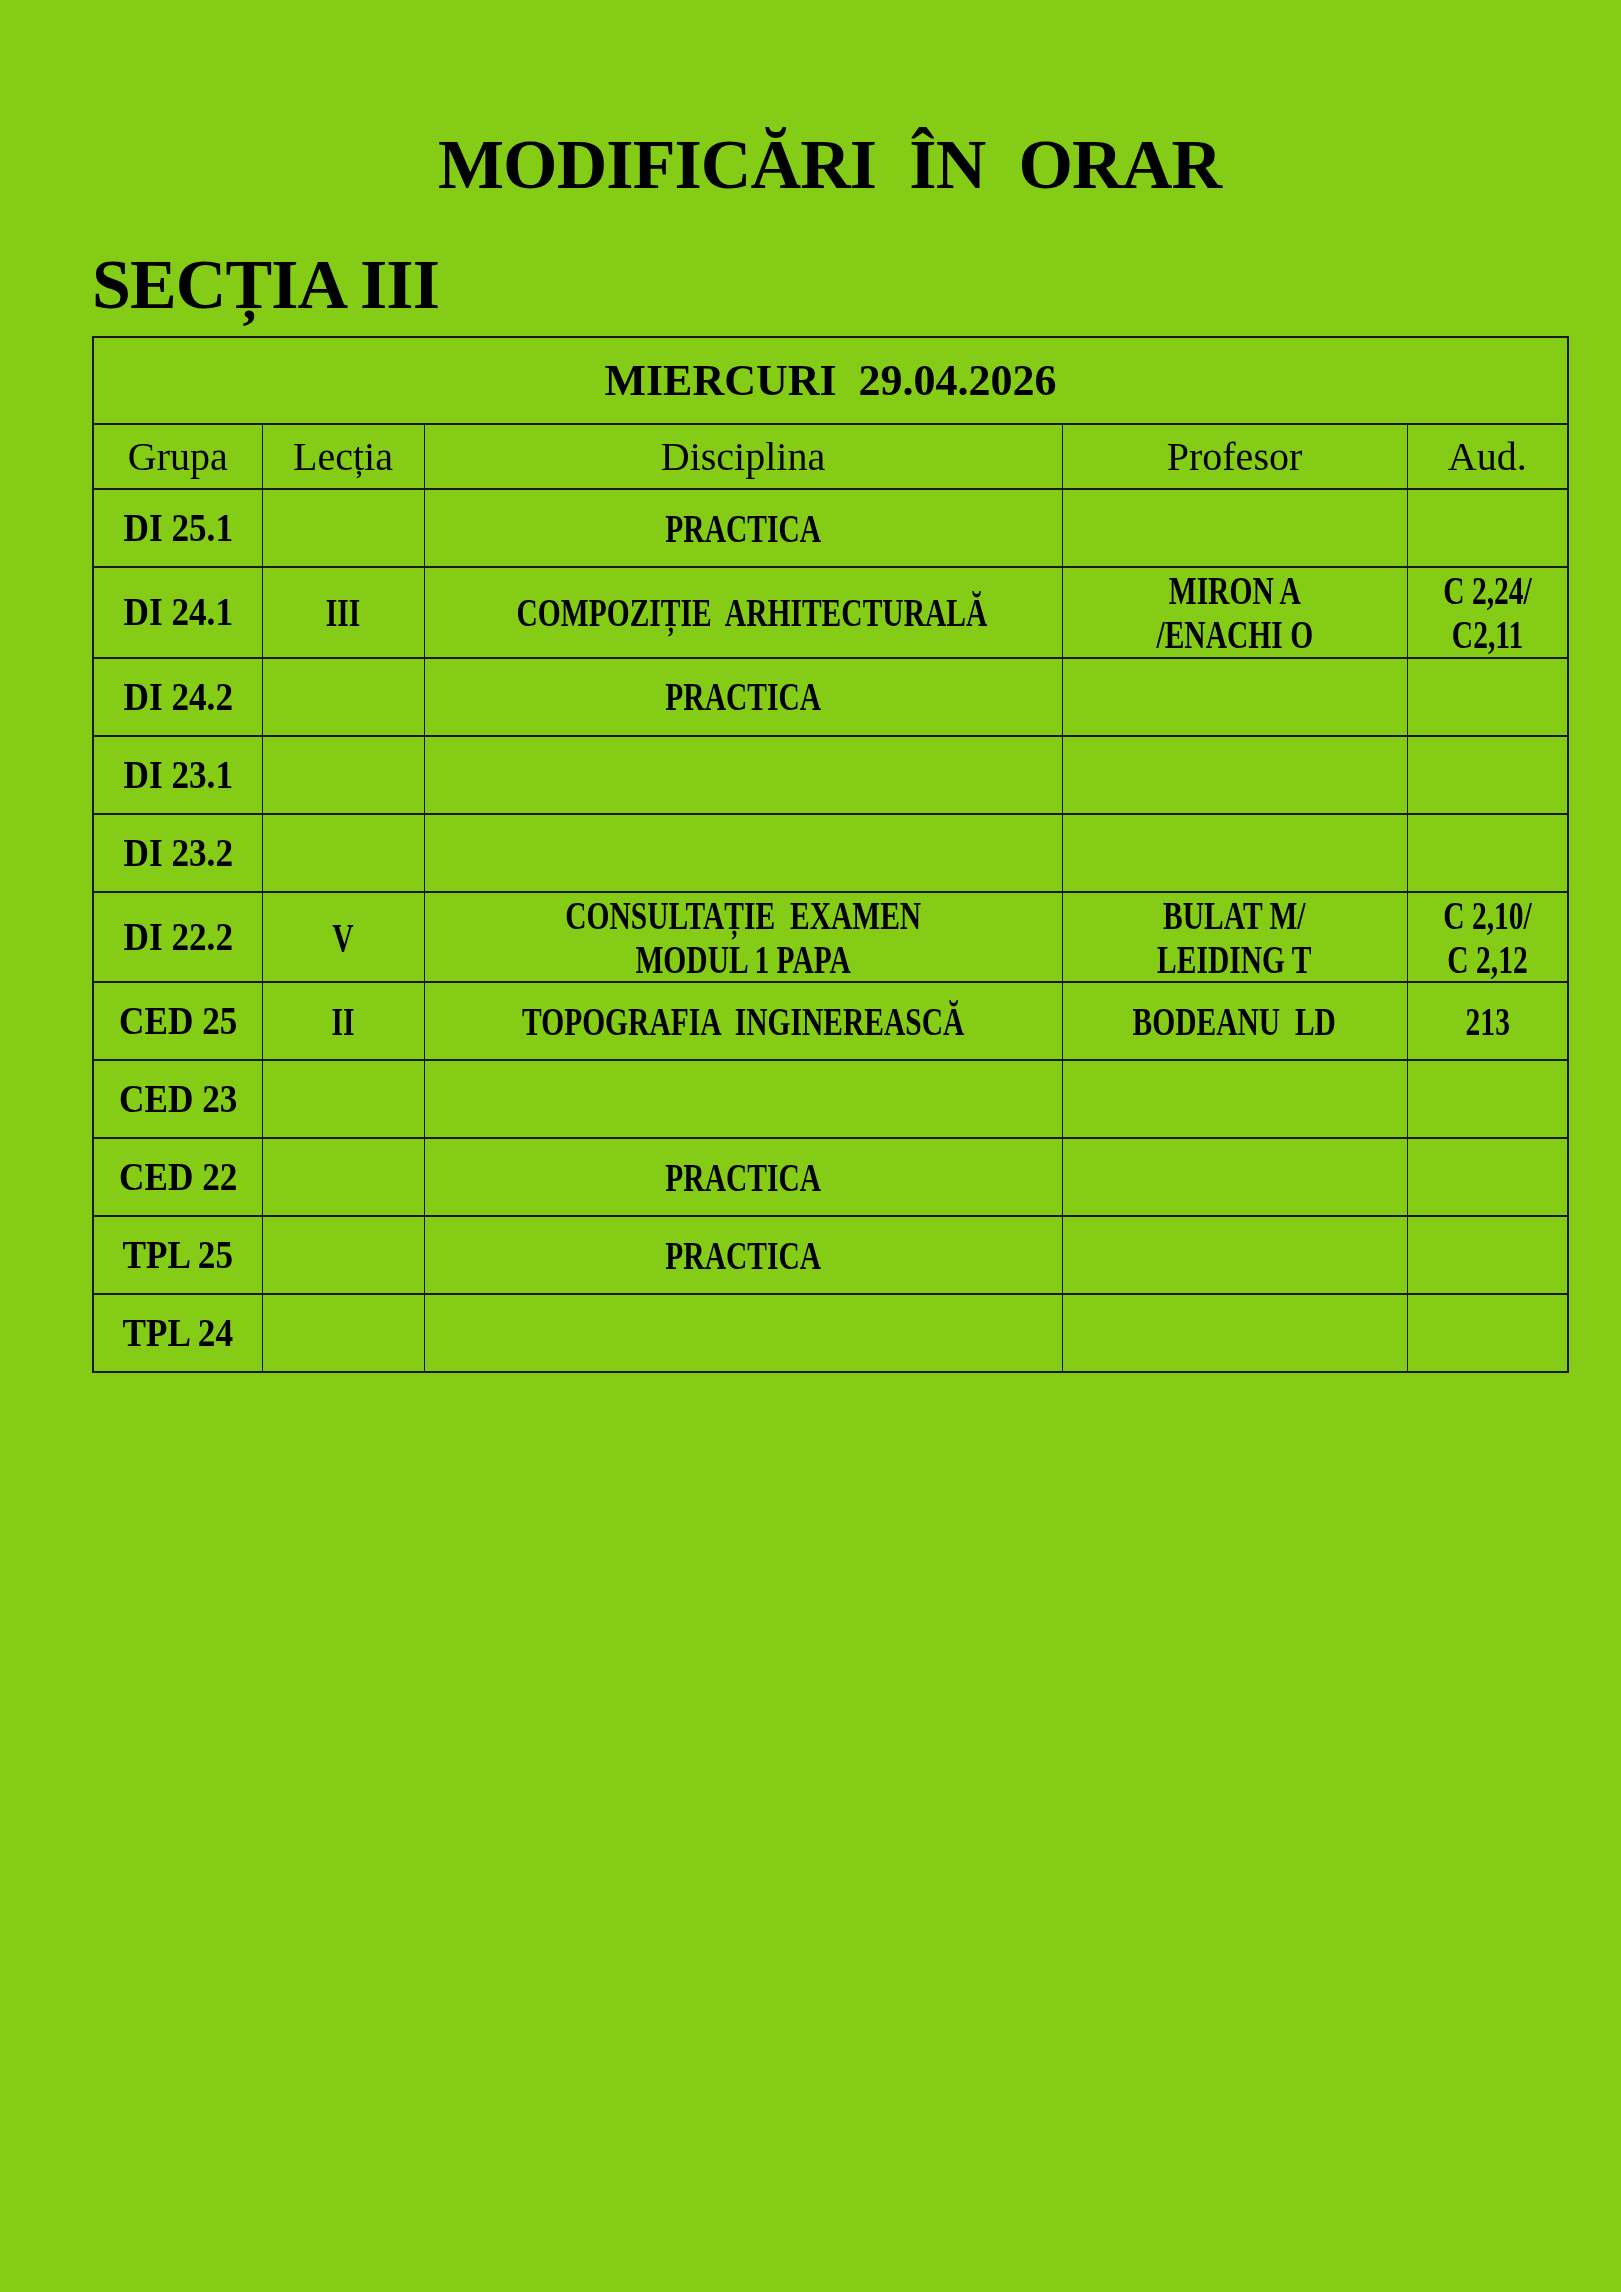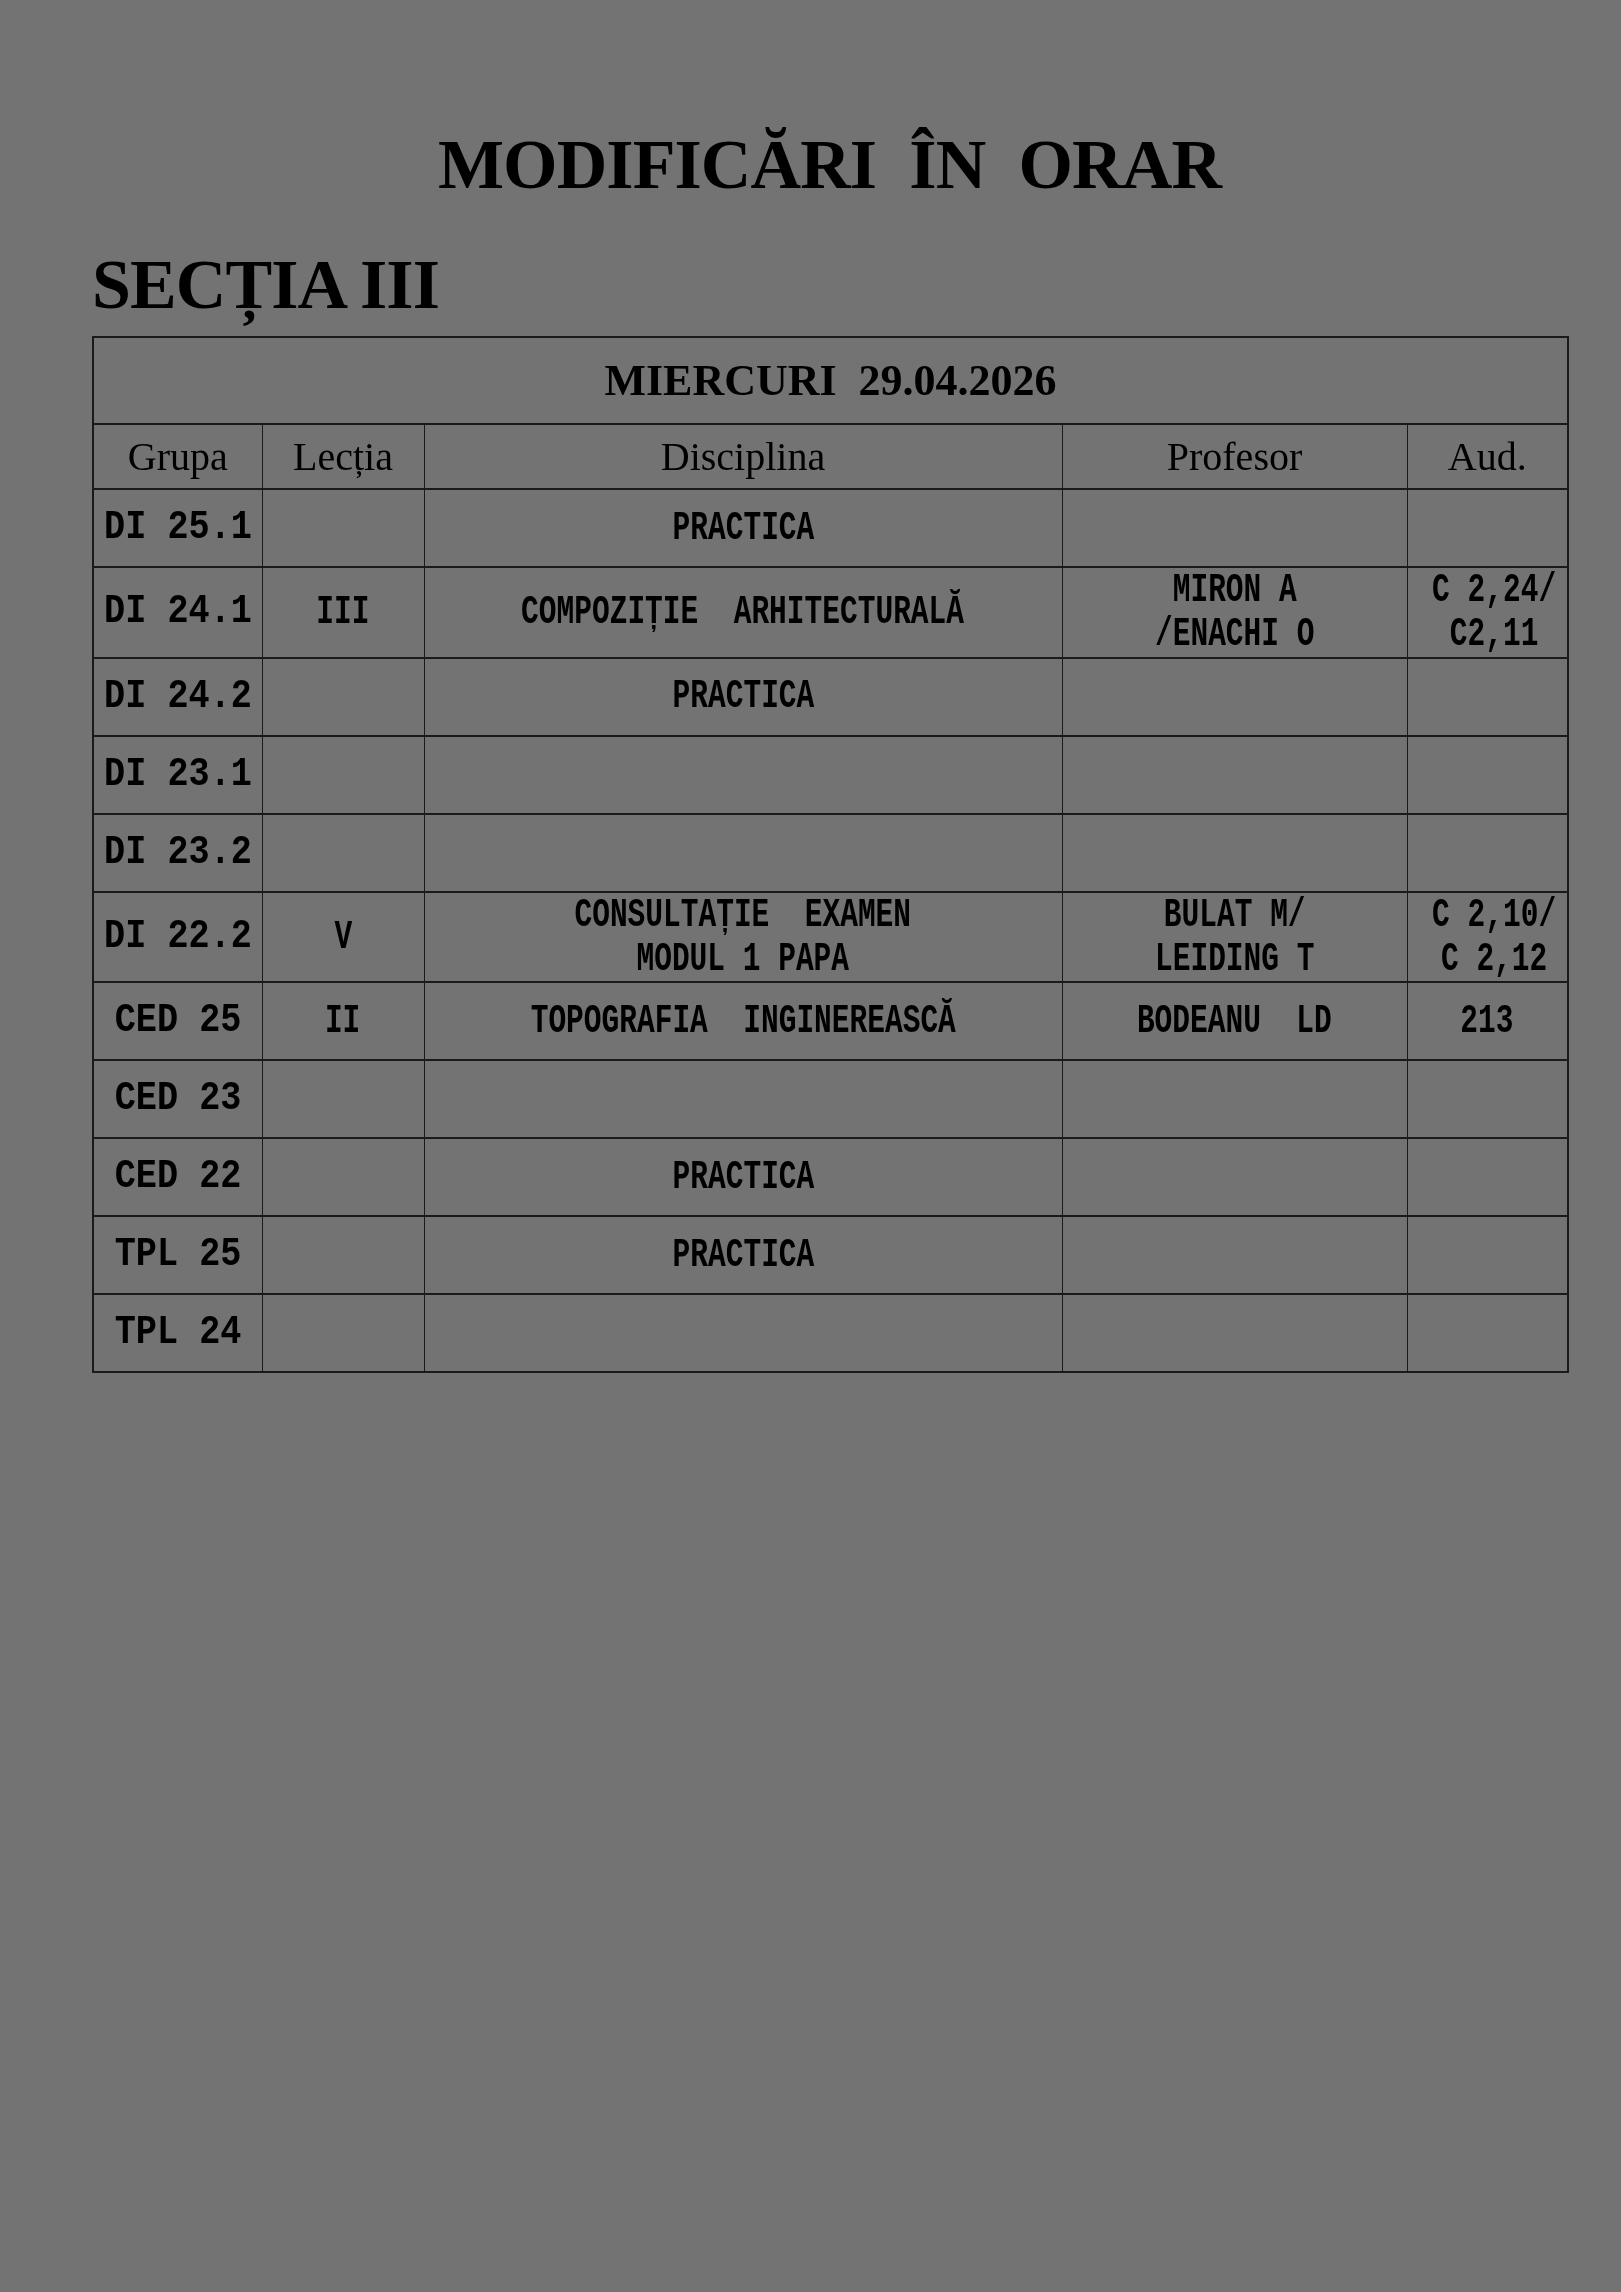--- a/index.html
+++ b/index.html
@@ -4,21 +4,21 @@
 <style>
   html, body {
     margin: 0;
     padding: 0;
     background: #ffffff;
   }
   .page {
     position: relative;
     width: 1622px;
     height: 2293px;
-    background: #737373;
+    background: #84cc16;
     color: #000000;
     font-family: "Liberation Serif", serif;
     overflow: hidden;
   }
   .title-1 {
     margin: 130px 0 0 92px;
     width: 1475px;
     text-align: center;
     font-size: 70px;
     font-weight: bold;
@@ -58,21 +58,21 @@
     font-weight: bold;
     line-height: 1;
     white-space: pre;
   }
   th.head-cell {
     height: 63px;
     font-size: 40px;
     font-weight: normal;
     line-height: 1;
   }
-  tr.data-row { height: 78px; font-family: Liberation Mono, monospace; }
+  tr.data-row { height: 78px; }
   .grp {
     display: inline-block;
     font-size: 40px;
     font-weight: bold;
     line-height: 1;
     white-space: pre;
     transform: scaleX(0.88);
     transform-origin: 50% 50%;
   }
   .cond {

